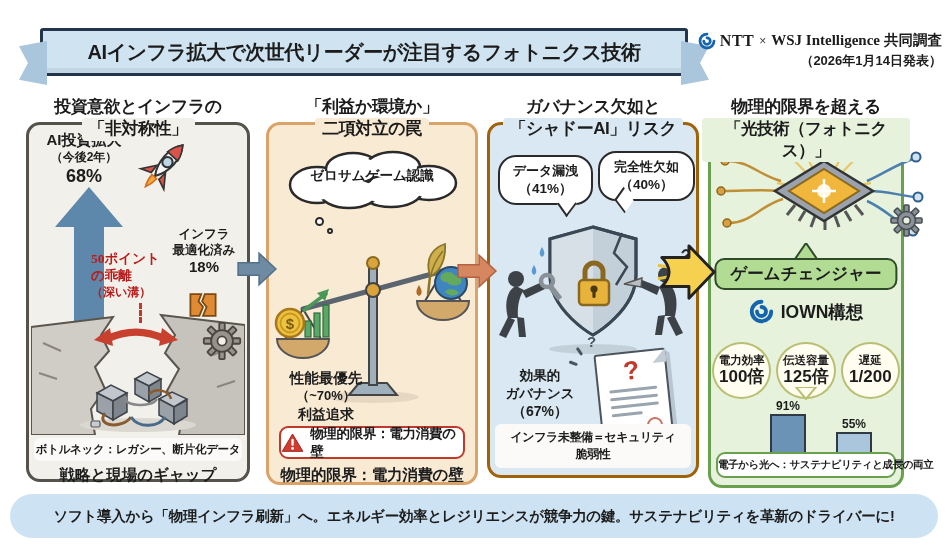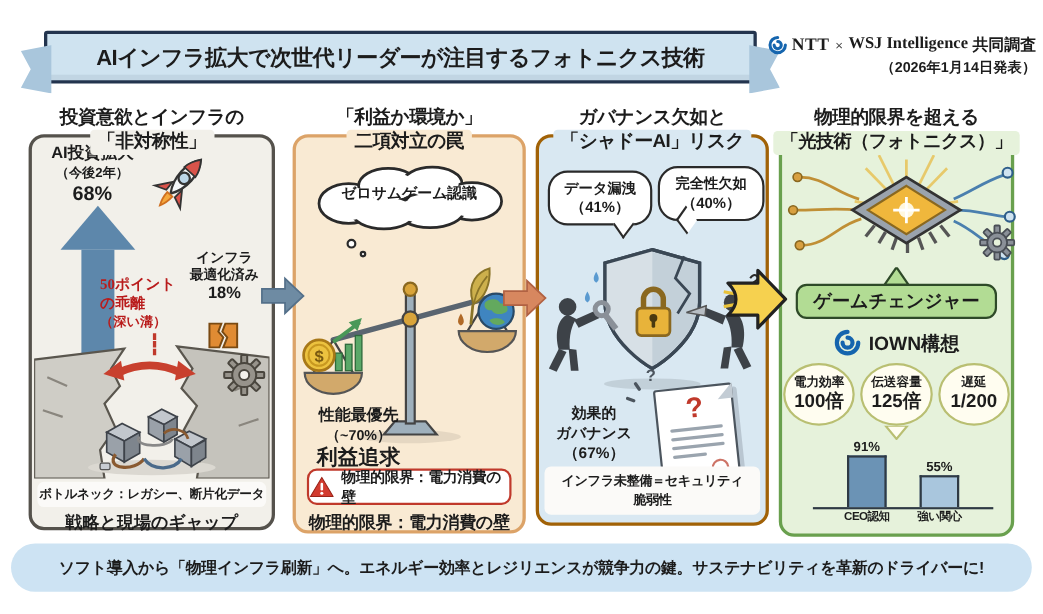--- a/index.html
+++ b/index.html
@@ -61,21 +61,21 @@
   .strip{background:#fbfaf8;border-radius:6px;text-align:center;}
   .bottleneck{left:5px;right:5px;top:313px;padding:4px 0;font-size:11.5px;font-weight:800;letter-spacing:-.3px;}
   .p1-caption{left:0;right:0;top:340px;font-size:15.5px;font-weight:800;text-align:center;}
 
   
   .cloud-wrap{left:12px;top:22px;width:182px;height:66px;}
   .cloud-text{position:absolute;left:0;right:0;top:20px;text-align:center;font-size:13.5px;font-weight:800;}
   .dot{position:absolute;background:#fff;border:2px solid #2a2a2a;border-radius:50%;}
   .scale-svg{left:4px;top:88px;width:200px;height:192px;}
   .profit-label{left:0;top:244px;width:114px;font-weight:800;line-height:1.3;text-align:center;z-index:2;}
-  .profit-label .s1{font-size:14.5px;}.profit-label .s2{font-size:13px;}.profit-label .s3{font-size:19px;}
+  .profit-label .s1{font-size:14.5px;}.profit-label .s2{font-size:13px;}.profit-label .s3{font-size:14px;}
   .sustain-label{right:0;top:200px;width:110px;font-weight:800;line-height:1.3;text-align:center;z-index:2;}
   .sustain-label .s1{font-size:13px;}.sustain-label .s2{font-size:13px;}.sustain-label .s3{font-size:14px;}
   .warn-box{left:10px;right:10px;top:301px;height:33px;background:#fff;border:2.5px solid #c0392b;border-radius:9px;
             display:flex;align-items:center;justify-content:center;gap:6px;}
   .warn-text{font-size:13.5px;font-weight:800;letter-spacing:-.3px;}
   .p2-caption{left:0;right:0;top:340px;font-size:15.5px;font-weight:800;text-align:center;letter-spacing:-.3px;}
 
   
   .bubble{position:absolute;background:#fff;border:2.5px solid #2a2a2a;border-radius:18px;
           text-align:center;font-weight:800;line-height:1.3;padding:6px 2px;}
@@ -100,21 +100,21 @@
   .tick{position:absolute;width:2.5px;height:9px;background:#4c555e;border-radius:2px;}
   .p3-caption{left:5px;right:5px;bottom:7px;padding:5px 12px;font-size:12px;font-weight:800;letter-spacing:-.4px;}
 
   
   .chip-svg{left:4px;top:14px;width:218px;height:110px;}
   .gc-tail{left:50%;transform:translateX(-50%);top:118px;}
   .gc-box{left:50%;transform:translateX(-50%);top:133px;background:#b2dc94;border:2.5px solid #2e4a28;
           border-radius:10px;padding:3px 14px;font-size:16.5px;font-weight:800;white-space:nowrap;}
   .iown-row{left:0;right:0;top:174px;display:flex;align-items:center;justify-content:center;gap:7px;}
   .iown-text{font-size:17.5px;font-weight:800;}
-  .badges{left:1px;right:1px;top:205px;display:flex;justify-content:center;gap:5px;}
+  .badges{left:1px;right:1px;top:217px;display:flex;justify-content:center;gap:5px;}
   .badge{width:73px;height:57px;border-radius:50%;background:#fffdf0;border:2px solid #b9bf72;
          display:flex;flex-direction:column;align-items:center;justify-content:center;line-height:1.15;}
   .badge .bl{font-size:11.5px;font-weight:800;}
   .badge .bv{font-size:17px;font-weight:800;}
   .badge-tail{left:50%;transform:translateX(-50%);top:262px;}
   .chart{left:28px;top:272px;width:164px;}
   .chart-cols{display:flex;justify-content:center;gap:18px;border-bottom:2.5px solid #2f3a44;padding:0 4px;}
   .bar-col{display:flex;flex-direction:column;justify-content:flex-end;align-items:center;width:48px;height:64px;}
   .bar-val{font-size:12px;font-weight:800;margin-bottom:1px;}
   .bar{width:36px;border:2px solid #2f3a44;border-bottom:none;}
@@ -408,21 +408,21 @@
         <div class="doc-line"></div>
         <div class="doc-line"></div>
         <div class="doc-line" style="width:60%;"></div>
         <div class="doc-seal"></div>
       </div>
 
       <div class="abs strip p3-caption ctr">インフラ未整備＝セキュリティ脆弱性</div>
     </div>
   </div>
 
-  <div class="panel p4" style="left:708px;width:214px;height:392px;padding-left:39px;">
+  <div class="panel p4" style="left:708px;width:196px;height:392px;padding-left:39px;">
     <div class="panel-title">
       <span class="l1">物理的限界を超える</span><br>
       <span class="l2" style="font-size:16.5px;">「光技術（フォトニクス）」</span>
     </div>
     <div class="panel-box">
 
       <svg class="abs chip-svg" viewBox="0 0 218 110">
         <g stroke="#e8c050" stroke-width="2.5" opacity=".8">
           <line x1="109" y1="52" x2="72" y2="14"></line>
             <line x1="109" y1="52" x2="146" y2="14"></line>
@@ -521,20 +521,21 @@
             <div class="bar-val">55%</div>
             <div class="bar bar-b" style="height: 28.6px;"></div>
           </div>
         </div>
         <div class="chart-cats">
           <div class="cat">CEO認知</div>
           <div class="cat">強い関心</div>
         </div>
       </div>
 
+      <div class="abs p4-caption">電子から光へ：サステナビリティと成長の両立</div>
     </div>
   </div>
 
   <svg class="flow" style="left:236px;top:248px;" width="42" height="42" viewBox="0 0 40 40">
     <path d="M2 14 L22 14 L22 5 L38 20 L22 35 L22 26 L2 26 Z" fill="#6e8ba3" stroke="#54708a" stroke-width="1.5"></path>
   </svg>
   <svg class="flow" style="left:456px;top:250px;" width="42" height="42" viewBox="0 0 40 40">
     <path d="M2 14 L22 14 L22 5 L38 20 L22 35 L22 26 L2 26 Z" fill="#d7875f" stroke="#b16243" stroke-width="1.5"></path>
   </svg>
   <svg class="flow" style="left:656px;top:238px;" width="62" height="68" viewBox="0 0 64 70">

